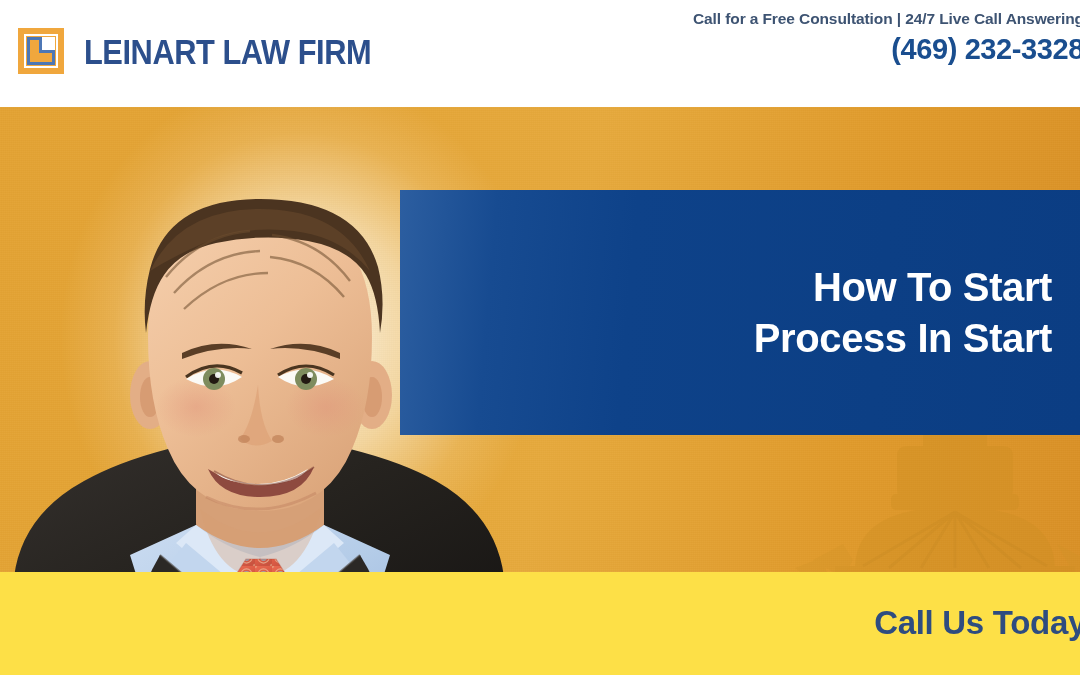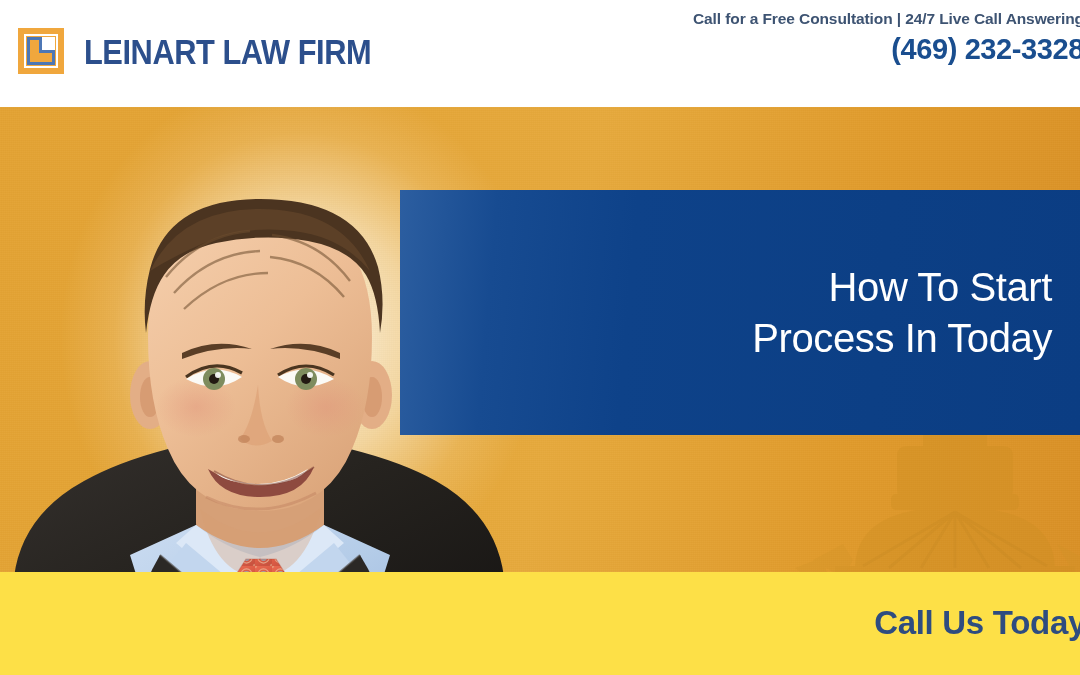--- a/index.html
+++ b/index.html
@@ -145,21 +145,21 @@
     z-index:30;
     display:flex;
     align-items:center;
     justify-content:flex-end;
   }
   .title-text {
     padding-right:28px;
     text-align:right;
     color:#ffffff;
     font-size:40px;
-    font-weight:400;
+    font-weight:700;
     line-height:1.27;
     letter-spacing:-0.4px;
     white-space:nowrap;
   }
   .title-text .tline { display:block; }
 
   
   .bottom-bar {
     position:absolute;
     left:0; top:572px;
@@ -234,21 +234,21 @@
           <path d="M262 190 l30 16 l-10 18 l-10 -16 z"></path>
           <path d="M288 204 l26 10 l-8 18 l-8 -14 z"></path>
         </g>
       </svg>
     </div>
   </section>
 
   <div class="title-banner">
     <h1 class="title-text">
       <span class="tline">How To Start</span>
-      <span class="tline">Process In Today</span>
+      <span class="tline">Process In Start</span>
     </h1>
   </div>
 
   <div class="portrait">
     <svg viewBox="0 0 610 568" xmlns="http://www.w3.org/2000/svg">
       <defs>
         <linearGradient id="suitG" x1="0" y1="0" x2="1" y2="1">
           <stop offset="0%" stop-color="#35312E"></stop>
           <stop offset="45%" stop-color="#26231F"></stop>
           <stop offset="100%" stop-color="#141211"></stop>

